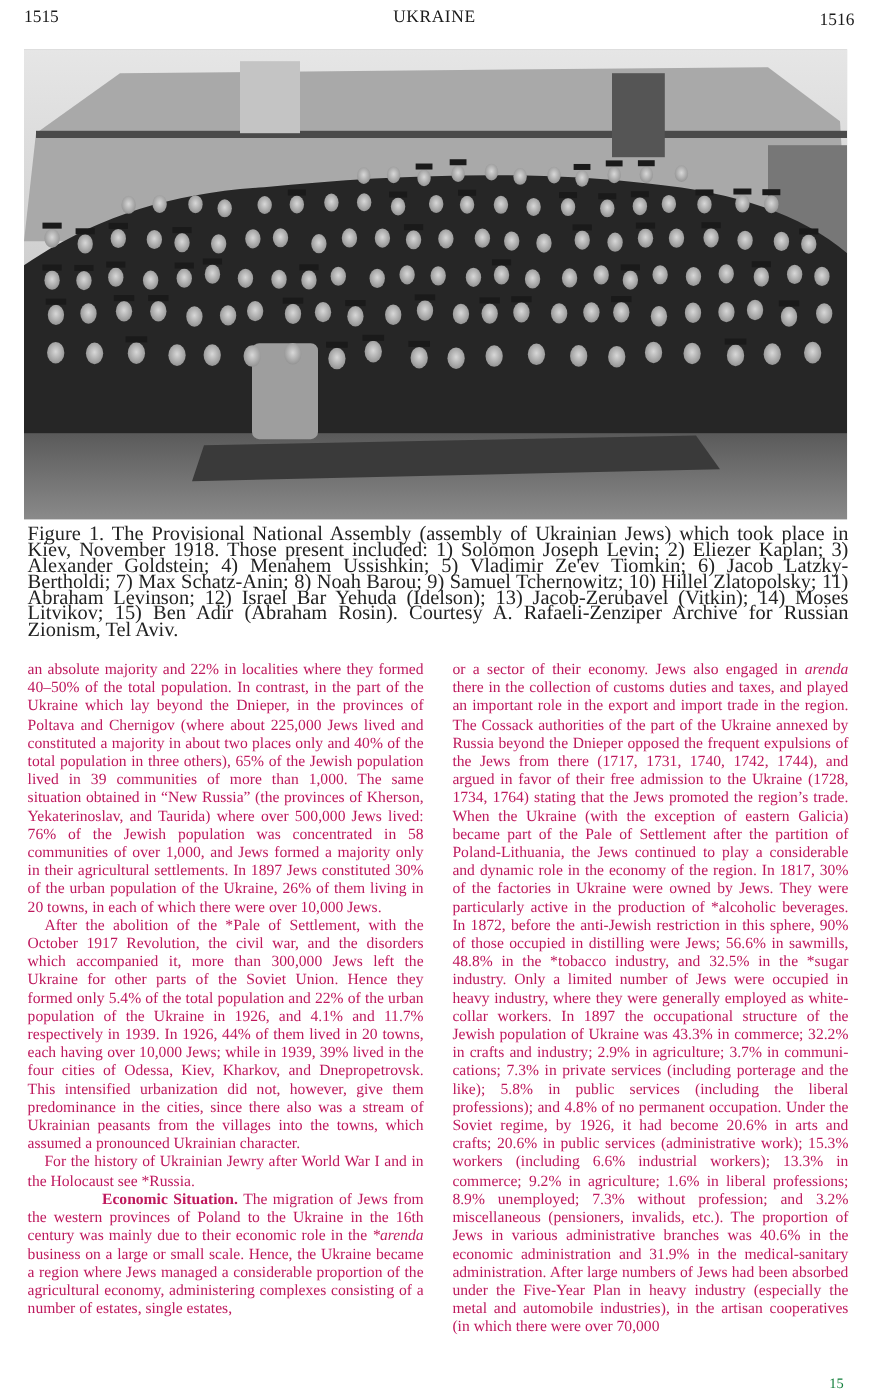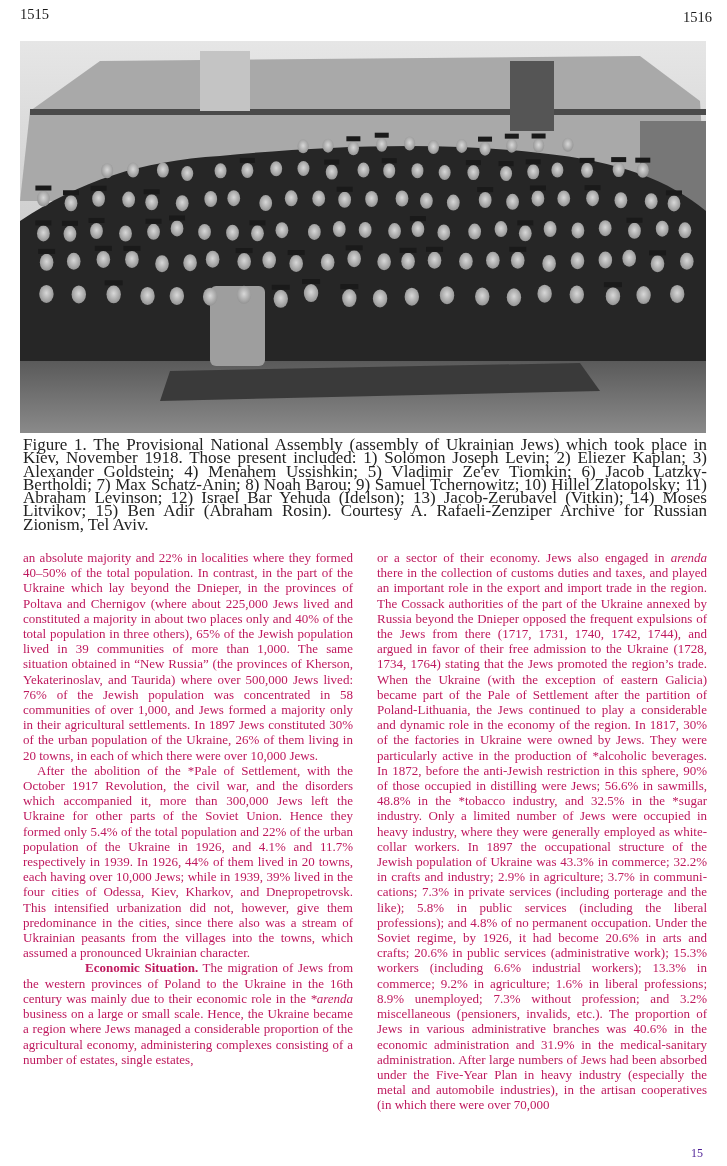--- a/index.html
+++ b/index.html
@@ -28,27 +28,28 @@
     text-align: justify; hyphens: manual; color: #be185d;
   }
   .col-left { left: 23px; width: 330px; }
   .col-right { left: 377px; width: 330px; }
   .col p { margin: 0; }
   .col p.indent { text-indent: 14px; }
   .col p.noindent { text-indent: 0; }
   .bold { font-weight: bold; margin-left: 48px; }
   .ital { font-style: italic; }
 
-  .folio { position: absolute; right: 24px; top: 1146px; font-size: 12px; color: #4c1d95; }
+  .folio { position: absolute; right: 24px; top: 1146px; font-size: 12px; color: #15803d; }
 </style>
 </head>
 <body>
 
 <div class="running-head">
   <span class="page-left">1515</span>
+  <span class="head-title">UKRAINE</span>
   <span class="page-right">1516</span>
 </div>
 
 <div class="photo">
   <svg viewBox="0 0 686 392" preserveAspectRatio="none">
     <defs>
       <linearGradient id="sky" x1="0" y1="0" x2="0" y2="1">
         <stop offset="0" stop-color="#e6e6e6"></stop>
         <stop offset="1" stop-color="#b5b5b5"></stop>
       </linearGradient>
@@ -249,20 +250,21 @@
         <ellipse cx="657.2130915637861" cy="252.88256172839507" rx="7.2" ry="9" fill="url(#face)"></ellipse>
       </g>
   </svg>
 </div>
 
 <div class="caption">Figure 1. The Provisional National Assembly (assembly of Ukrainian Jews) which took place in Kiev, November 1918. Those present included: 1) Solomon Joseph Levin; 2) Eliezer Kaplan; 3) Alexander Goldstein; 4) Menahem Ussishkin; 5) Vladimir Ze'ev Tiomkin; 6) Jacob Latzky-Bertholdi; 7) Max Schatz-Anin; 8) Noah Barou; 9) Samuel Tchernowitz; 10) Hillel Zlatopolsky; 11) Abraham Levinson; 12) Israel Bar Yehuda (Idelson); 13) Jacob-Zerubavel (Vitkin); 14) Moses Litvikov; 15) Ben Adir (Abraham Rosin). Courtesy A. Rafaeli-Zenziper Archive for Russian Zionism, Tel Aviv.</div>
 
 <div class="col col-left">
   <p class="noindent">an absolute majority and 22% in localities where they formed 40–50% of the total population. In contrast, in the part of the Ukraine which lay beyond the Dnieper, in the provinces of Poltava and Chernigov (where about 225,000 Jews lived and constituted a majority in about two places only and 40% of the total population in three others), 65% of the Jewish population lived in 39 communities of more than 1,000. The same situation obtained in “New Russia” (the provinces of Kherson, Yekaterinoslav, and Taurida) where over 500,000 Jews lived: 76% of the Jewish population was concentrated in 58 communities of over 1,000, and Jews formed a majority only in their agricultural settlements. In 1897 Jews constituted 30% of the urban population of the Ukraine, 26% of them living in 20 towns, in each of which there were over 10,000 Jews.</p>
   <p class="indent">After the abolition of the *Pale of Settlement, with the October 1917 Revolution, the civil war, and the disorders which accompanied it, more than 300,000 Jews left the Ukraine for other parts of the Soviet Union. Hence they formed only 5.4% of the total population and 22% of the urban population of the Ukraine in 1926, and 4.1% and 11.7% respectively in 1939. In 1926, 44% of them lived in 20 towns, each having over 10,000 Jews; while in 1939, 39% lived in the four cities of Odessa, Kiev, Kharkov, and Dnepropetrovsk. This intensified urbanization did not, however, give them predominance in the cities, since there also was a stream of Ukrainian peasants from the villages into the towns, which assumed a pronounced Ukrainian character.</p>
+  <p class="indent">For the history of Ukrainian Jewry after World War I and in the Holocaust see *Russia.</p>
   <p class="indent"><span class="bold">Economic Situation.</span><span> The migration of Jews from the western provinces of Poland to the Ukraine in the 16th century was mainly due to their economic role in the </span><span class="ital">*arenda</span><span> business on a large or small scale. Hence, the Ukraine became a region where Jews managed a consider­able proportion of the agricultural economy, administering complexes consisting of a number of estates, single estates,</span></p>
 </div>
 
 <div class="col col-right">
   <p class="noindent"><span>or a sector of their economy. Jews also engaged in </span><span class="ital">arenda</span><span> there in the collection of customs duties and taxes, and played an important role in the export and import trade in the region. The Cossack authorities of the part of the Ukraine annexed by Russia beyond the Dnieper opposed the frequent expulsions of the Jews from there (1717, 1731, 1740, 1742, 1744), and argued in favor of their free admission to the Ukraine (1728, 1734, 1764) stating that the Jews promoted the region’s trade. When the Ukraine (with the exception of eastern Galicia) became part of the Pale of Settlement after the partition of Poland-Lithuania, the Jews continued to play a considerable and dynamic role in the economy of the region. In 1817, 30% of the factories in Ukraine were owned by Jews. They were particularly active in the production of *alcoholic beverages. In 1872, before the anti-Jewish restriction in this sphere, 90% of those occupied in distilling were Jews; 56.6% in sawmills, 48.8% in the *tobacco industry, and 32.5% in the *sugar industry. Only a limited number of Jews were occupied in heavy industry, where they were generally employed as white-collar workers. In 1897 the occupational structure of the Jewish population of Ukraine was 43.3% in commerce; 32.2% in crafts and industry; 2.9% in agriculture; 3.7% in communi­cations; 7.3% in private services (including porterage and the like); 5.8% in public services (including the liberal professions); and 4.8% of no permanent occupation. Under the Soviet regime, by 1926, it had become 20.6% in arts and crafts; 20.6% in public services (administrative work); 15.3% workers (including 6.6% industrial workers); 13.3% in commerce; 9.2% in agriculture; 1.6% in liberal profes­sions; 8.9% unemployed; 7.3% without profession; and 3.2% miscellaneous (pensioners, invalids, etc.). The propor­tion of Jews in various administrative branches was 40.6% in the economic administration and 31.9% in the medical-sanitary administration. After large numbers of Jews had been absorbed under the Five-Year Plan in heavy industry (especially the metal and automobile industries), in the artisan cooperatives (in which there were over 70,000</span></p>
 </div>
 
 <div class="folio">15</div>
 
 </body></html>

